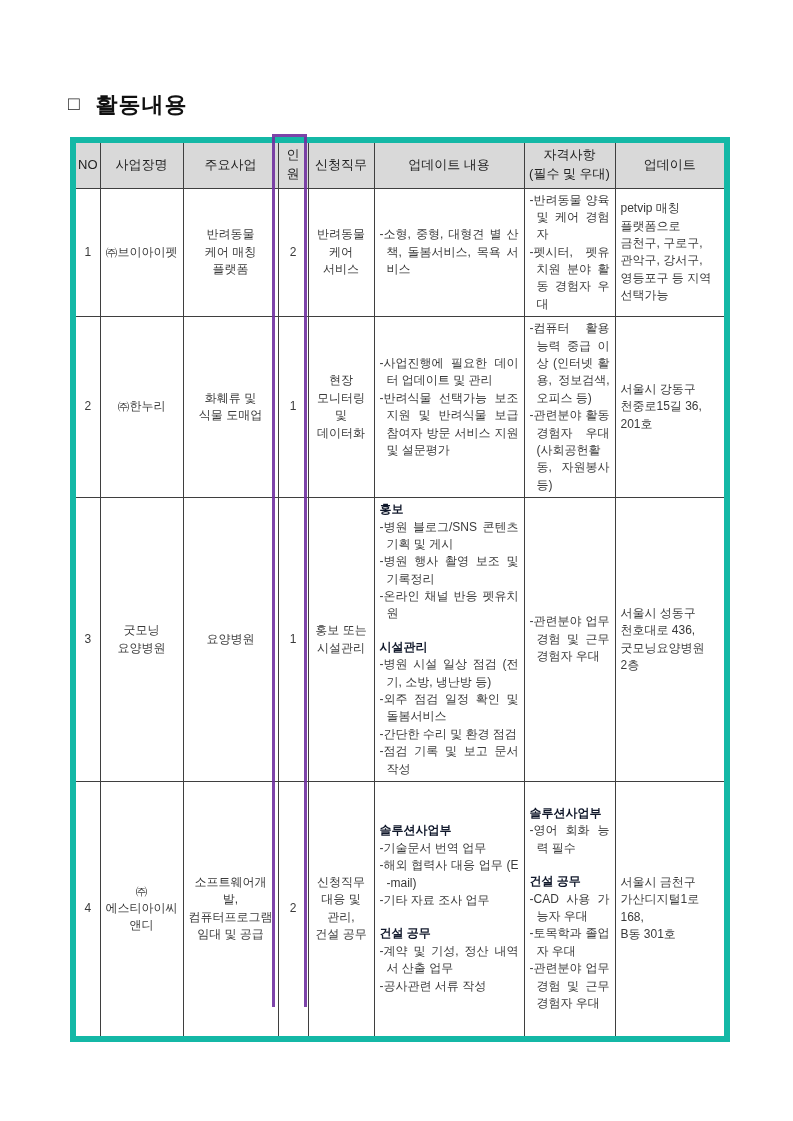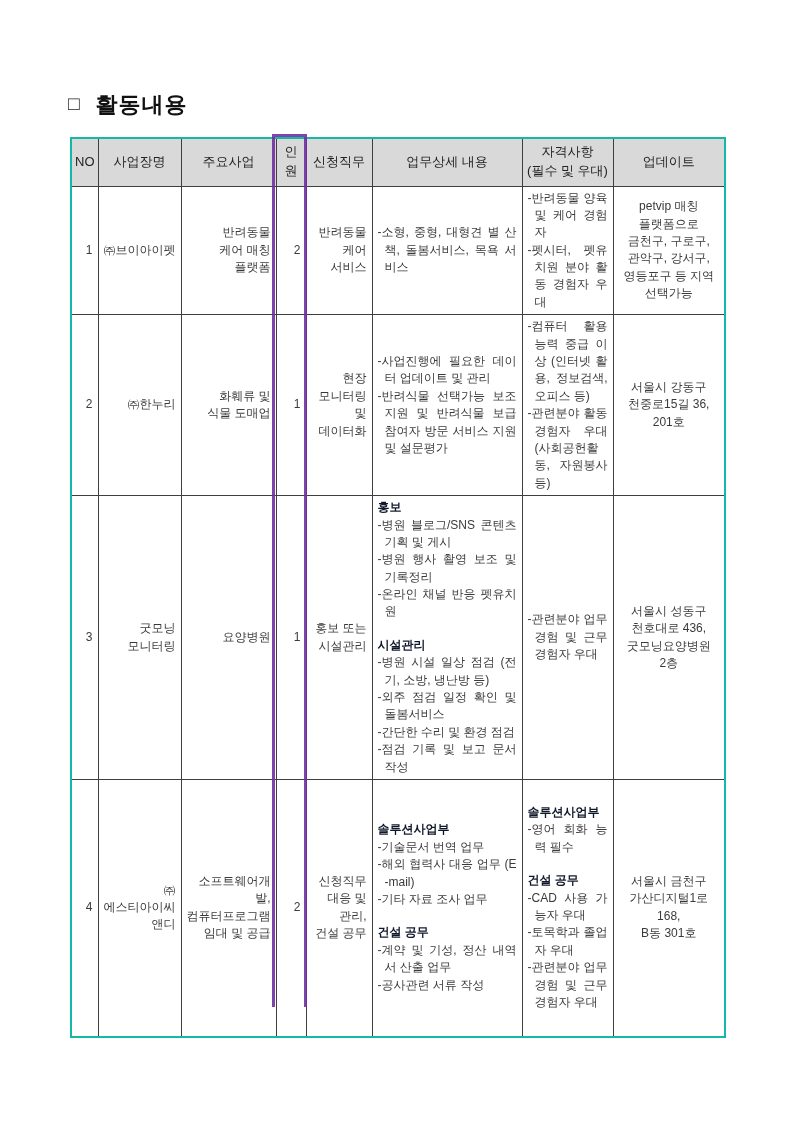--- a/index.html
+++ b/index.html
@@ -8,34 +8,34 @@
     font-family:"Liberation Sans","DejaVu Sans",sans-serif;color:#3a3a3a;overflow:hidden;
   }
   .doc-title{
     position:absolute;left:68px;top:90px;font-size:22px;font-weight:bold;color:#111;
     display:flex;align-items:center;gap:15px;letter-spacing:1px;
   }
   .doc-title .bullet{font-size:19px;font-weight:normal;color:#222;position:relative;top:-1px;}
   .table-wrap{position:absolute;left:70px;top:137px;width:654px;}
   table.jobs{
     border-collapse:collapse;table-layout:fixed;width:654px;
-    border:2px solid #14b8a6;
+    border:6px solid #14b8a6;
   }
   table.jobs th,table.jobs td{
     border:1px solid #3f3f3f;box-sizing:border-box;
     font-size:12px;line-height:1.45;vertical-align:middle;
     padding:3px 5px;overflow:hidden;
   }
   table.jobs th{
     background:#d9d9d9;font-weight:normal;color:#222;text-align:center;
     white-space:pre-line;font-size:13px;padding:2px 1px;
   }
-  td.center{text-align:right;white-space:pre-line;}
+  td.center{text-align:center;white-space:pre-line;}
   td.cell-details,td.cell-quals{text-align:justify;word-break:break-all;vertical-align:middle;}
-  td.cell-location{text-align:center;word-break:keep-all;line-height:1.55;padding:3px 6px;}
+  td.cell-location{text-align:left;word-break:keep-all;line-height:1.55;padding:3px 6px;}
   .seg{margin:0;}
   .seg-p{padding-left:7px;text-indent:-7px;}
   .seg-h{color:#0f172a;font-weight:bold;}
   .seg-gap{height:16px;}
   
   .col-annotation{
     position:absolute;top:-3px;left:202px;width:35px;height:873px;
     border-left:3px solid #7030a0;border-right:3px solid #7030a0;border-top:3px solid #7030a0;
     box-sizing:border-box;pointer-events:none;opacity:.9;
   }
@@ -63,21 +63,21 @@
           <col style="width:112px">
       </colgroup>
       <tbody>
           <tr style="height:48px">
         <th>NO</th>
         <th>사업장명</th>
         <th>주요사업</th>
         <th>인
 원</th>
         <th>신청직무</th>
-        <th>업무상세 내용</th>
+        <th>업데이트 내용</th>
         <th>자격사항
 (필수 및 우대)</th>
         <th>업데이트</th>
       </tr>
 
       <tr style="height:125px">
         <td class="center">1</td>
         <td class="center">㈜브이아이펫</td>
         <td class="center">반려동물
 케어 매칭
@@ -113,21 +113,21 @@
         <td class="cell-quals">
               <div class="seg seg-p">-컴퓨터 활용 능력 중급 이상 (인터넷 활용, 정보검색, 오피스 등)</div>
               <div class="seg seg-p">-관련분야 활동 경험자 우대 (사회공헌활동, 자원봉사 등)</div>
             </td>
         <td class="cell-location" style="white-space:pre-line">서울시 강동구 천중로15길 36, 201호</td>
       </tr>
 
       <tr style="height:260px">
         <td class="center">3</td>
         <td class="center">굿모닝
-모니터링</td>
+요양병원</td>
         <td class="center">요양병원</td>
         <td class="center">1</td>
         <td class="center">홍보 또는
 시설관리</td>
         <td class="cell-details">
               <div class="seg seg-h">홍보</div>
               <div class="seg seg-p">-병원 블로그/SNS 콘텐츠 기획 및 게시</div>
               <div class="seg seg-p">-병원 행사 촬영 보조 및 기록정리</div>
               <div class="seg seg-p">-온라인 채널 반응 펫유치원</div>
               <div class="seg seg-gap"></div>

